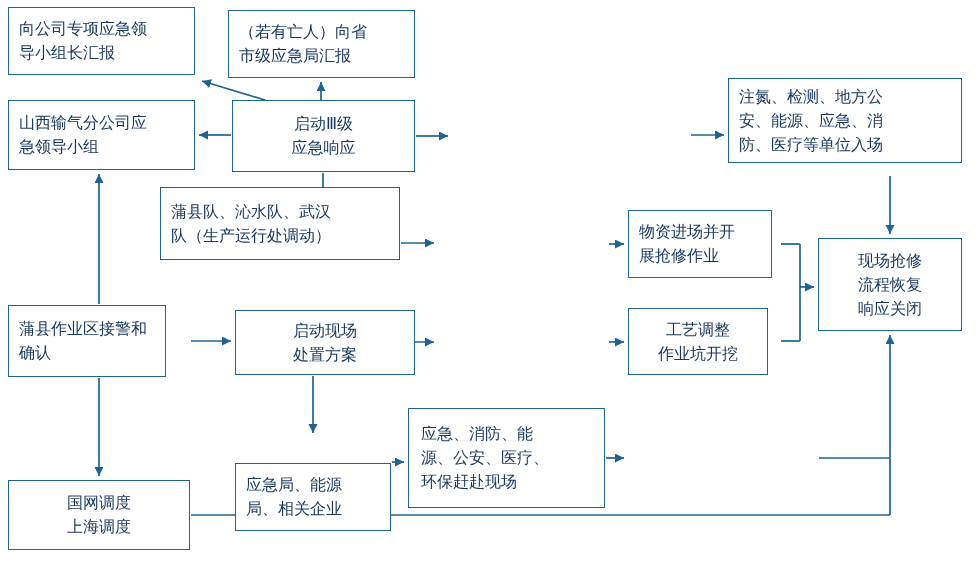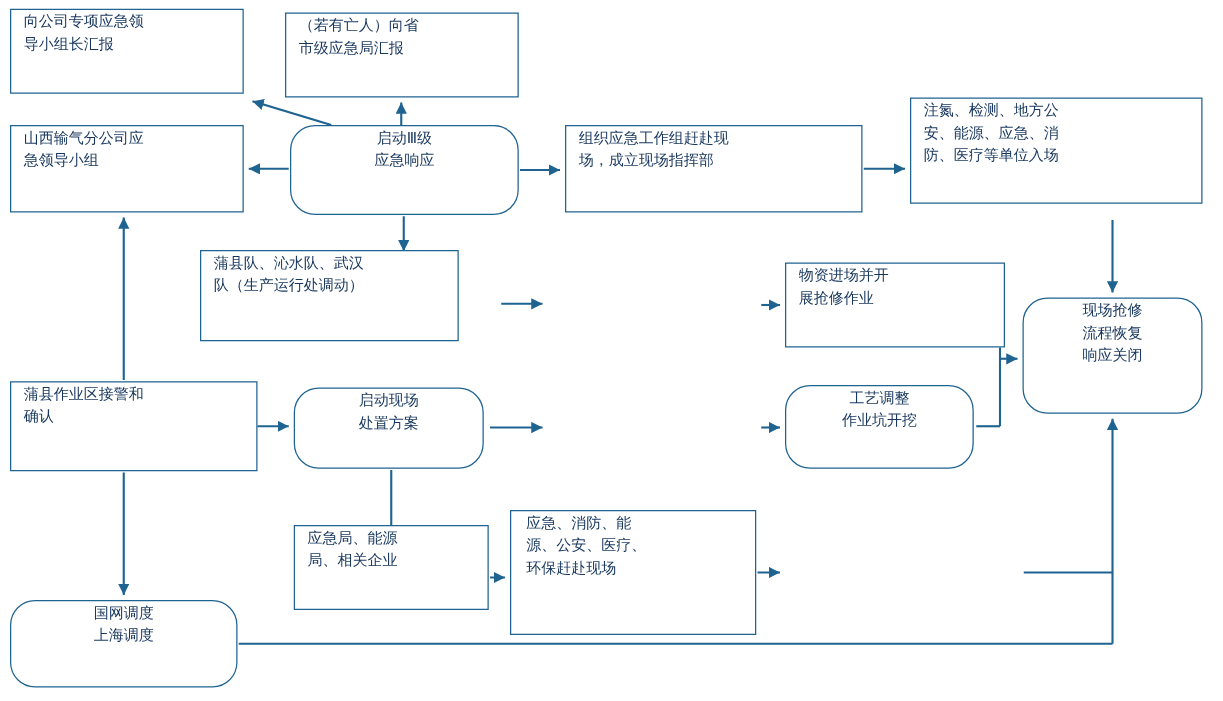--- a/index.html
+++ b/index.html
@@ -10,28 +10,28 @@
     font-family:"DejaVu Sans","Liberation Sans",sans-serif;
     overflow:hidden;
   }
   .node{
     position:absolute;
     box-sizing:border-box;
     border:1.6px solid #1f6391;
     background:#ffffff;
     color:#17365d;
     display:flex;
-    align-items:flex-start;
+    align-items:center;
     justify-content:center;
-    font-size:12px;
+    font-size:16px;
     line-height:1.5;
     z-index:2;
   }
   .node span{white-space:pre-line;}
-  .node.center{text-align:center;border-radius:20px;}
+  .node.center{text-align:center;}
   .node.left{justify-content:flex-start;text-align:left;padding:0 10px;}
   .node.justify{justify-content:flex-start;text-align:justify;padding:0 12px;}
   svg.arrows{position:absolute;left:0;top:0;z-index:1;}
 </style>
 </head>
 <body>
 
 <div class="canvas">
 
   <svg class="arrows" width="978" height="561" viewBox="0 0 978 561">
@@ -81,65 +81,61 @@
   <div class="node left" style="left:8px;top:100px;width:187px;height:70px">
     <span>山西输气分公司应
 急领导小组</span>
   </div>
 
   <div class="node center" style="left:232px;top:100px;width:183px;height:72px">
     <span>启动Ⅲ级
 应急响应</span>
   </div>
 
-  <div class="node left" style="left:452px;top:100px;width:238px;height:70px">
-    <span>组织应急工作组赶赴现
-场，成立现场指挥部</span>
-  </div>
 
   <div class="node left" style="left:728px;top:78px;width:234px;height:85px">
     <span>注氮、检测、地方公
 安、能源、应急、消
 防、医疗等单位入场</span>
   </div>
 
-  <div class="node left" style="left:160px;top:200px;width:207px;height:73px">
+  <div class="node left" style="left:160px;top:187px;width:240px;height:73px">
     <span>蒲县队、沁水队、武汉
 队（生产运行处调动）</span>
   </div>
 
 
-  <div class="node left" style="left:628px;top:210px;width:176px;height:68px">
+  <div class="node left" style="left:628px;top:210px;width:144px;height:68px">
     <span>物资进场并开
 展抢修作业</span>
   </div>
 
   <div class="node center" style="left:818px;top:238px;width:144px;height:93px">
     <span>现场抢修
 流程恢复
 响应关闭</span>
   </div>
 
-  <div class="node left" style="left:8px;top:305px;width:198px;height:72px">
+  <div class="node left" style="left:8px;top:305px;width:158px;height:72px">
     <span>蒲县作业区接警和
 确认</span>
   </div>
 
-  <div class="node center" style="left:235px;top:310px;width:152px;height:65px">
+  <div class="node center" style="left:235px;top:310px;width:180px;height:65px">
     <span>启动现场
 处置方案</span>
   </div>
 
 
-  <div class="node center" style="left:628px;top:308px;width:151px;height:67px">
+  <div class="node center" style="left:628px;top:308px;width:140px;height:67px">
     <span>工艺调整
 作业坑开挖</span>
   </div>
 
-  <div class="node left" style="left:235px;top:420px;width:156px;height:68px">
+  <div class="node left" style="left:235px;top:463px;width:156px;height:68px">
     <span>应急局、能源
 局、相关企业</span>
   </div>
 
   <div class="node justify" style="left:408px;top:408px;width:197px;height:100px">
     <span>应急、消防、能
 源、公安、医疗、
 环保赶赴现场</span>
   </div>
 

